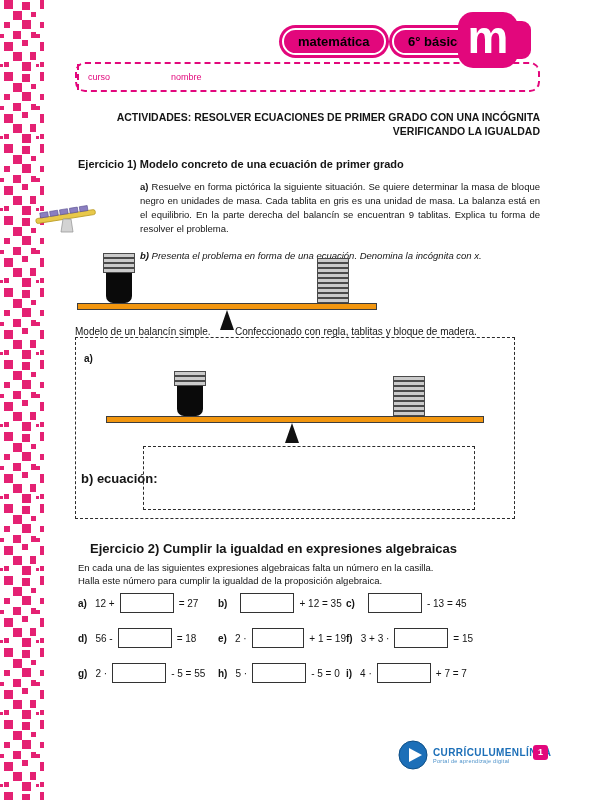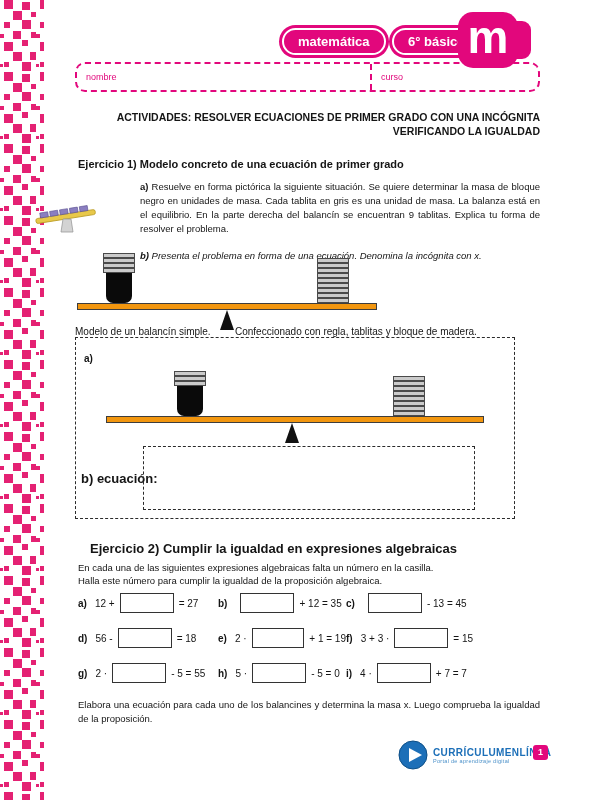--- a/index.html
+++ b/index.html
@@ -3,21 +3,21 @@
 <meta charset="utf-8">
 <style>
   html,body{margin:0;padding:0;background:#fff;}
   .page{position:relative;width:600px;height:800px;background:#ffffff;
         font-family:"Liberation Sans",sans-serif;color:#151515;overflow:hidden;}
 
   
   .pixel-strip{position:absolute;left:0;top:0;}
 
   
-  .pill{position:absolute;background:#e2077c;color:#ffffff;font-weight:bold;font-size:13px;
+  .pill{position:absolute;background:#e2077c;color:#000000;font-weight:bold;font-size:13px;
         padding:4px 14px;border:2px solid #fff;box-shadow:0 0 0 3px #e2077c;border-radius:14px;
         white-space:nowrap;}
   .pill1{left:282px;top:28px;}
   .pill2{left:392px;top:28px;}
   .m-logo{position:absolute;left:458px;top:12px;width:60px;height:56px;}
   .m-tab{position:absolute;right:-13px;top:9px;width:26px;height:38px;background:#e2077c;border-radius:9px;}
   .m-main{position:absolute;inset:0;background:#e2077c;border-radius:15px;color:#fff;
           font-weight:bold;font-size:46px;line-height:50px;text-align:center;}
 
   
@@ -123,22 +123,22 @@
   </svg>
 
   <div class="pill pill1">matemática</div>
   <div class="pill pill2">6° básico</div>
   <div class="m-logo">
     <div class="m-tab"></div>
     <div class="m-main">m</div>
   </div>
 
   <div class="id-box">
+    <div class="id-cell id-curso">curso</div>
     <div class="id-cell id-name">nombre</div>
-    <div class="id-cell id-curso">curso</div>
   </div>
 
   <div class="doc-title">
     <div>ACTIVIDADES: RESOLVER ECUACIONES DE PRIMER GRADO CON UNA INCÓGNITA</div>
     <div>VERIFICANDO LA IGUALDAD</div>
   </div>
 
   <div class="ex1-head">Ejercicio 1) Modelo concreto de una ecuación de primer grado</div>
 
   <svg class="seesaw-art" width="64" height="46" viewBox="0 0 64 46" aria-hidden="true">
@@ -275,21 +275,20 @@
         <span>- 5 = 0</span>
       </div>
     <div class="eq">
         <span class="lab">i)</span>
         <span>4 ·</span>
         <span class="ansbox"></span>
         <span>+ 7 = 7</span>
       </div>
   </div>
 
-  <div class="ex2-outro">Elabora una ecuación para cada uno de los balancines y determina la masa x. Luego comprueba la igualdad de la proposición.</div>
 
   <div class="footer">
     <svg width="30" height="30" viewBox="0 0 30 30" aria-hidden="true">
       <circle cx="15" cy="15" r="14" fill="#1c6fb8" stroke="#0e4f86" stroke-width="1"></circle>
       <polygon points="11,8 24,15 11,22" fill="#ffffff"></polygon>
     </svg>
     <div class="brand-col">
       <span class="brand">CURRÍCULUMENLÍNEA</span>
       <span class="tagline">Portal de aprendizaje digital</span>
     </div>

